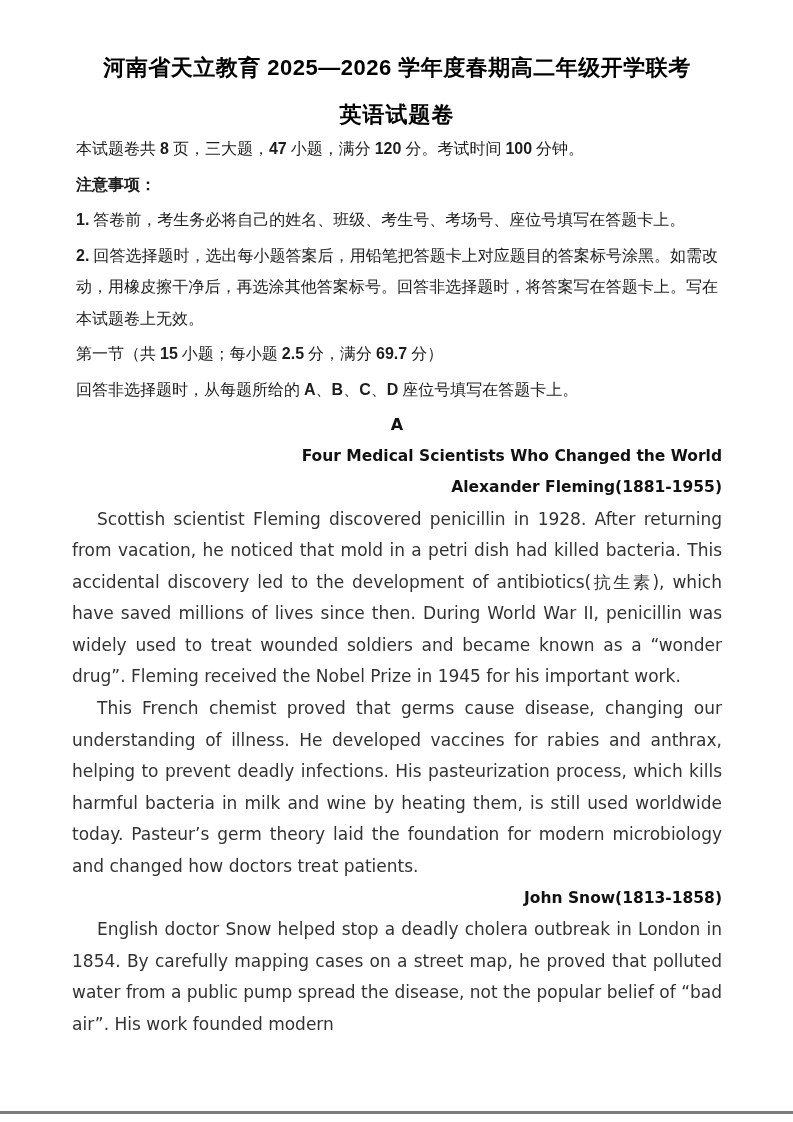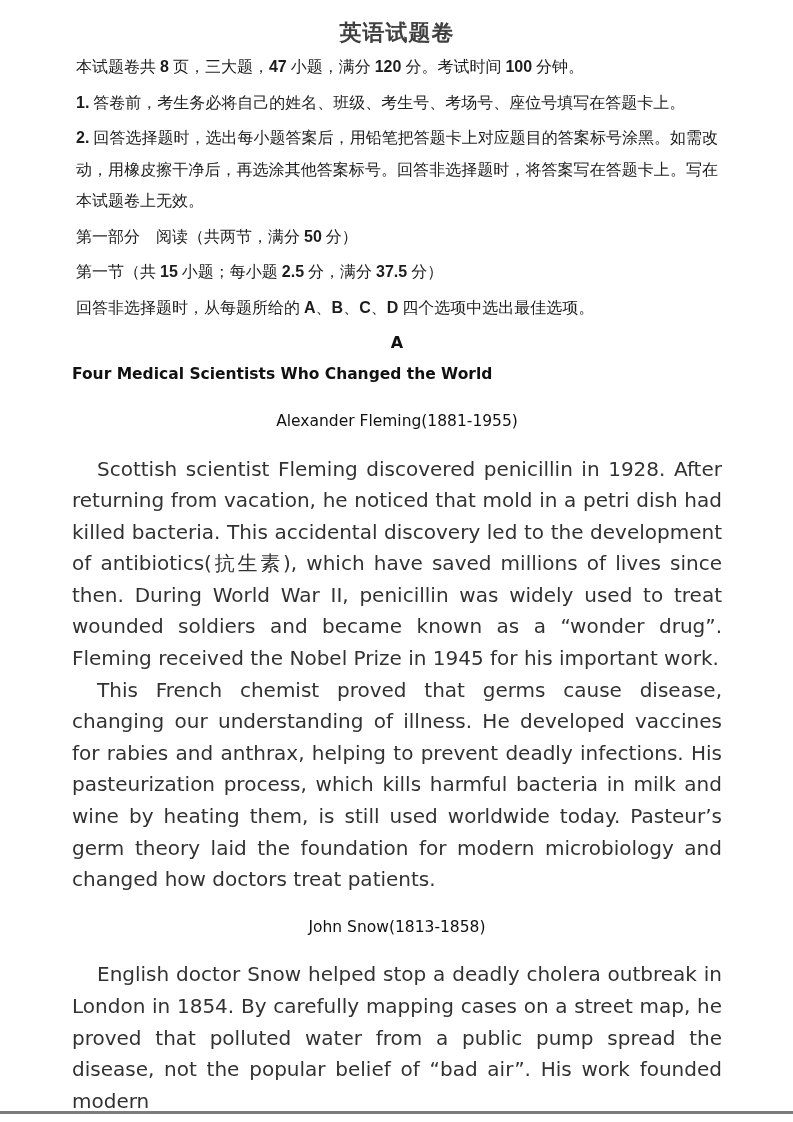--- a/index.html
+++ b/index.html
@@ -29,21 +29,21 @@
     color: #000000;
     letter-spacing: 0.5px;
   }
   .subtitle {
     margin: 19px 0 0 0;
     font-family: "Liberation Sans", sans-serif;
     font-weight: 700;
     font-size: 22px;
     line-height: 28px;
     text-align: center;
-    color: #404040;
+    color: #000000;
     letter-spacing: 1px;
   }
   .info {
     margin: 16px 0 0 0;
     font-size: 17px;
     line-height: 31px;
     text-align: center;
   }
   
   .cn {
@@ -69,36 +69,36 @@
     line-height: 31.5px;
     text-align: center;
     color: #111111;
   }
   .passage-title {
     margin: 0;
     font-family: "DejaVu Sans", sans-serif;
     font-weight: 700;
     font-size: 15.5px;
     line-height: 31.5px;
-    text-align: left;
+    text-align: right;
     color: #111111;
   }
   .en-heading {
-    margin: 16px;
+    margin: 0;
     font-family: "DejaVu Sans", sans-serif;
-    font-weight: 400;
+    font-weight: 700;
     font-size: 15.5px;
     line-height: 31.5px;
-    text-align: center;
+    text-align: right;
     color: #111111;
   }
   .en-para {
     margin: 0;
     font-family: "DejaVu Sans", sans-serif;
-    font-size: 20px;
+    font-size: 17px;
     line-height: 31.6px;
     color: #323232;
     text-align: justify;
     text-indent: 25px;
   }
   
   .bottom-rule {
     position: absolute;
     left: 0;
     top: 1111px;
@@ -106,31 +106,32 @@
     height: 3px;
     background: #7c7c7c;
   }
 </style>
 </head>
 <body>
 
 <div class="page">
   <div class="content">
 
+    <h1 class="title">河南省天立教育 2025—2026 学年度春期高二年级开学联考</h1>
 
     <h2 class="subtitle">英语试题卷</h2>
 
     <p class="cn info"><span>本试题卷共 </span><span class="seg-bold">8</span><span> 页，三大题，</span><span class="seg-bold">47</span><span> 小题，满分 </span><span class="seg-bold">120</span><span> 分。考试时间 </span><span class="seg-bold">100</span><span> 分钟。</span></p>
 
     <div class="cn-block">
+      <p class="cn bold-line">注意事项：</p>
       <p class="cn"><span class="seg-bold">1.</span><span> 答卷前，考生务必将自己的姓名、班级、考生号、考场号、座位号填写在答题卡上。</span></p>
       <p class="cn"><span class="seg-bold">2.</span><span> 回答选择题时，选出每小题答案后，用铅笔把答题卡上对应题目的答案标号涂黑。如需改动，用橡皮擦干净后，再选涂其他答案标号。回答非选择题时，将答案写在答题卡上。写在本试题卷上无效。</span></p>
-      <p class="cn"><span>第一部分　阅读（共两节，满分 </span><span class="seg-bold">50</span><span> 分）</span></p>
-      <p class="cn"><span>第一节（共 </span><span class="seg-bold">15</span><span> 小题；每小题 </span><span class="seg-bold">2.5</span><span> 分，满分 </span><span class="seg-bold">37.5</span><span> 分）</span></p>
-      <p class="cn"><span>回答非选择题时，从每题所给的 </span><span class="seg-bold">A</span><span>、</span><span class="seg-bold">B</span><span>、</span><span class="seg-bold">C</span><span>、</span><span class="seg-bold">D</span><span> 四个选项中选出最佳选项。</span></p>
+      <p class="cn"><span>第一节（共 </span><span class="seg-bold">15</span><span> 小题；每小题 </span><span class="seg-bold">2.5</span><span> 分，满分 </span><span class="seg-bold">69.7</span><span> 分）</span></p>
+      <p class="cn"><span>回答非选择题时，从每题所给的 </span><span class="seg-bold">A</span><span>、</span><span class="seg-bold">B</span><span>、</span><span class="seg-bold">C</span><span>、</span><span class="seg-bold">D</span><span> 座位号填写在答题卡上。</span></p>
     </div>
 
     <div>
       <p class="passage-label">A</p>
       <p class="passage-title">Four Medical Scientists Who Changed the World</p>
 
       <p class="en-heading">Alexander Fleming(1881-1955)</p>
       <p class="en-para">Scottish scientist Fleming discovered penicillin in 1928. After returning from vacation, he noticed that mold in a petri dish had killed bacteria. This accidental discovery led to the development of antibiotics(抗生素), which have saved millions of lives since then. During World War II, penicillin was widely used to treat wounded soldiers and became known as a “wonder drug”. Fleming received the Nobel Prize in 1945 for his important work.</p>
 
       <p class="en-para">This French chemist proved that germs cause disease, changing our understanding of illness. He developed vaccines for rabies and anthrax, helping to prevent deadly infections. His pasteurization process, which kills harmful bacteria in milk and wine by heating them, is still used worldwide today. Pasteur’s germ theory laid the foundation for modern microbiology and changed how doctors treat patients.</p>

